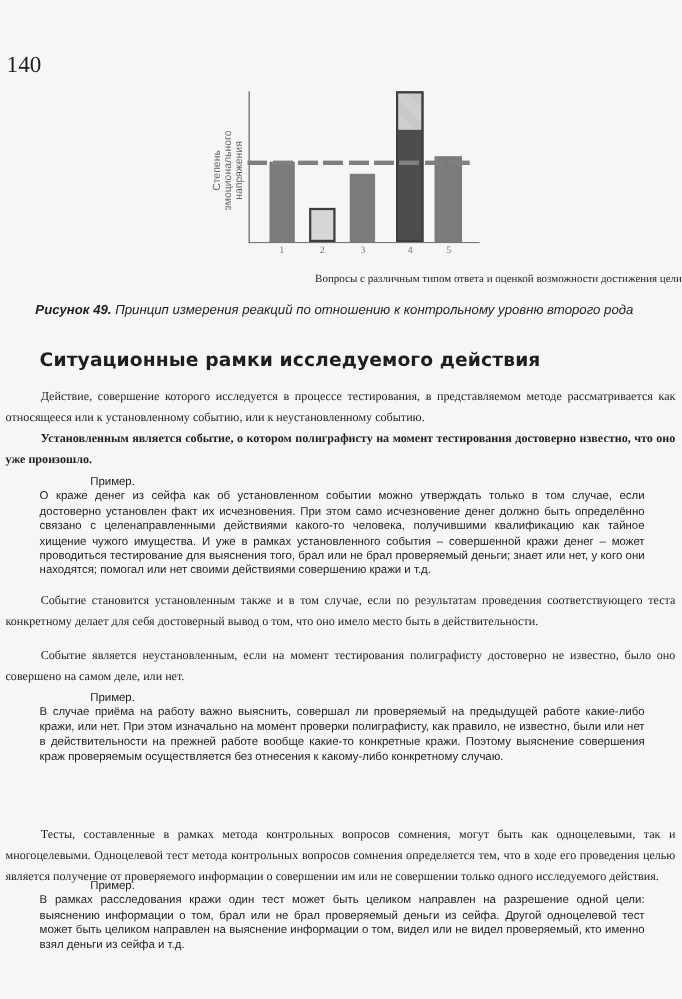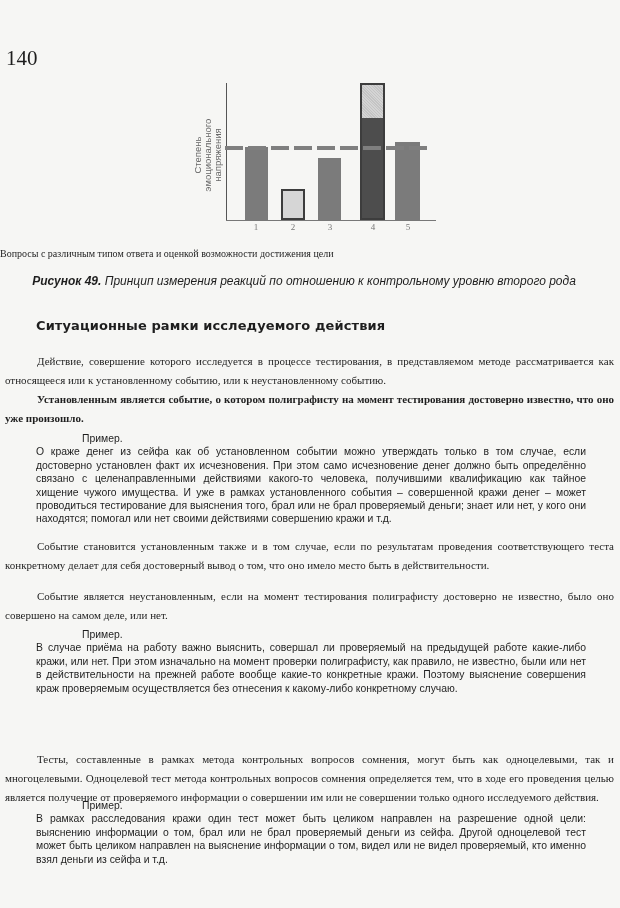--- a/index.html
+++ b/index.html
@@ -22,29 +22,29 @@
   .bar4 { border:2px solid #3d3d3d; background:#4d4d4d; }
   .bar4 .top-part {
     position:absolute; left:0; top:0; right:0;
     background:repeating-linear-gradient(45deg,#d4d4d4 0 1px,#c4c4c4 1px 2px);
   }
   .dashline {
     position:absolute; left:225px; top:146px; width:202px; height:4px;
     background:repeating-linear-gradient(90deg,#7f7f7f 0 18px,transparent 18px 23px);
   }
   .xtick { position:absolute; top:222px; font-size:9px; color:#777; width:20px; text-align:center; }
-  .chart-caption { position:absolute; left:0; width:620px; top:248px; text-align:left; font-size:10px; }
+  .chart-caption { position:absolute; left:0; width:620px; top:248px; text-align:right; font-size:10px; }
   .fig-caption {
     position:absolute; left:0; width:608px; top:274px; text-align:center;
     font-family:"Liberation Sans", sans-serif; font-style:italic; font-size:12px;
   }
   .fig-caption b { font-weight:bold; }
   .heading {
     position:absolute; left:36px; top:318px;
-    font-family:"DejaVu Sans", sans-serif; font-weight:bold; font-size:13px; letter-spacing:0.1px;
+    font-family:"DejaVu Sans", sans-serif; font-weight:bold; font-size:17px; letter-spacing:0.1px;
   }
   .para {
     position:absolute; left:5px; width:609px; font-size:11px; line-height:19px;
     text-align:justify; text-indent:32px; margin:0;
   }
   .example {
     position:absolute; left:36px; width:550px; margin:0;
     font-family:"Liberation Sans", sans-serif; font-size:10.4px; line-height:13.4px; text-align:justify;
   }
   .example .ex-label { display:block;padding-left:46px; }

